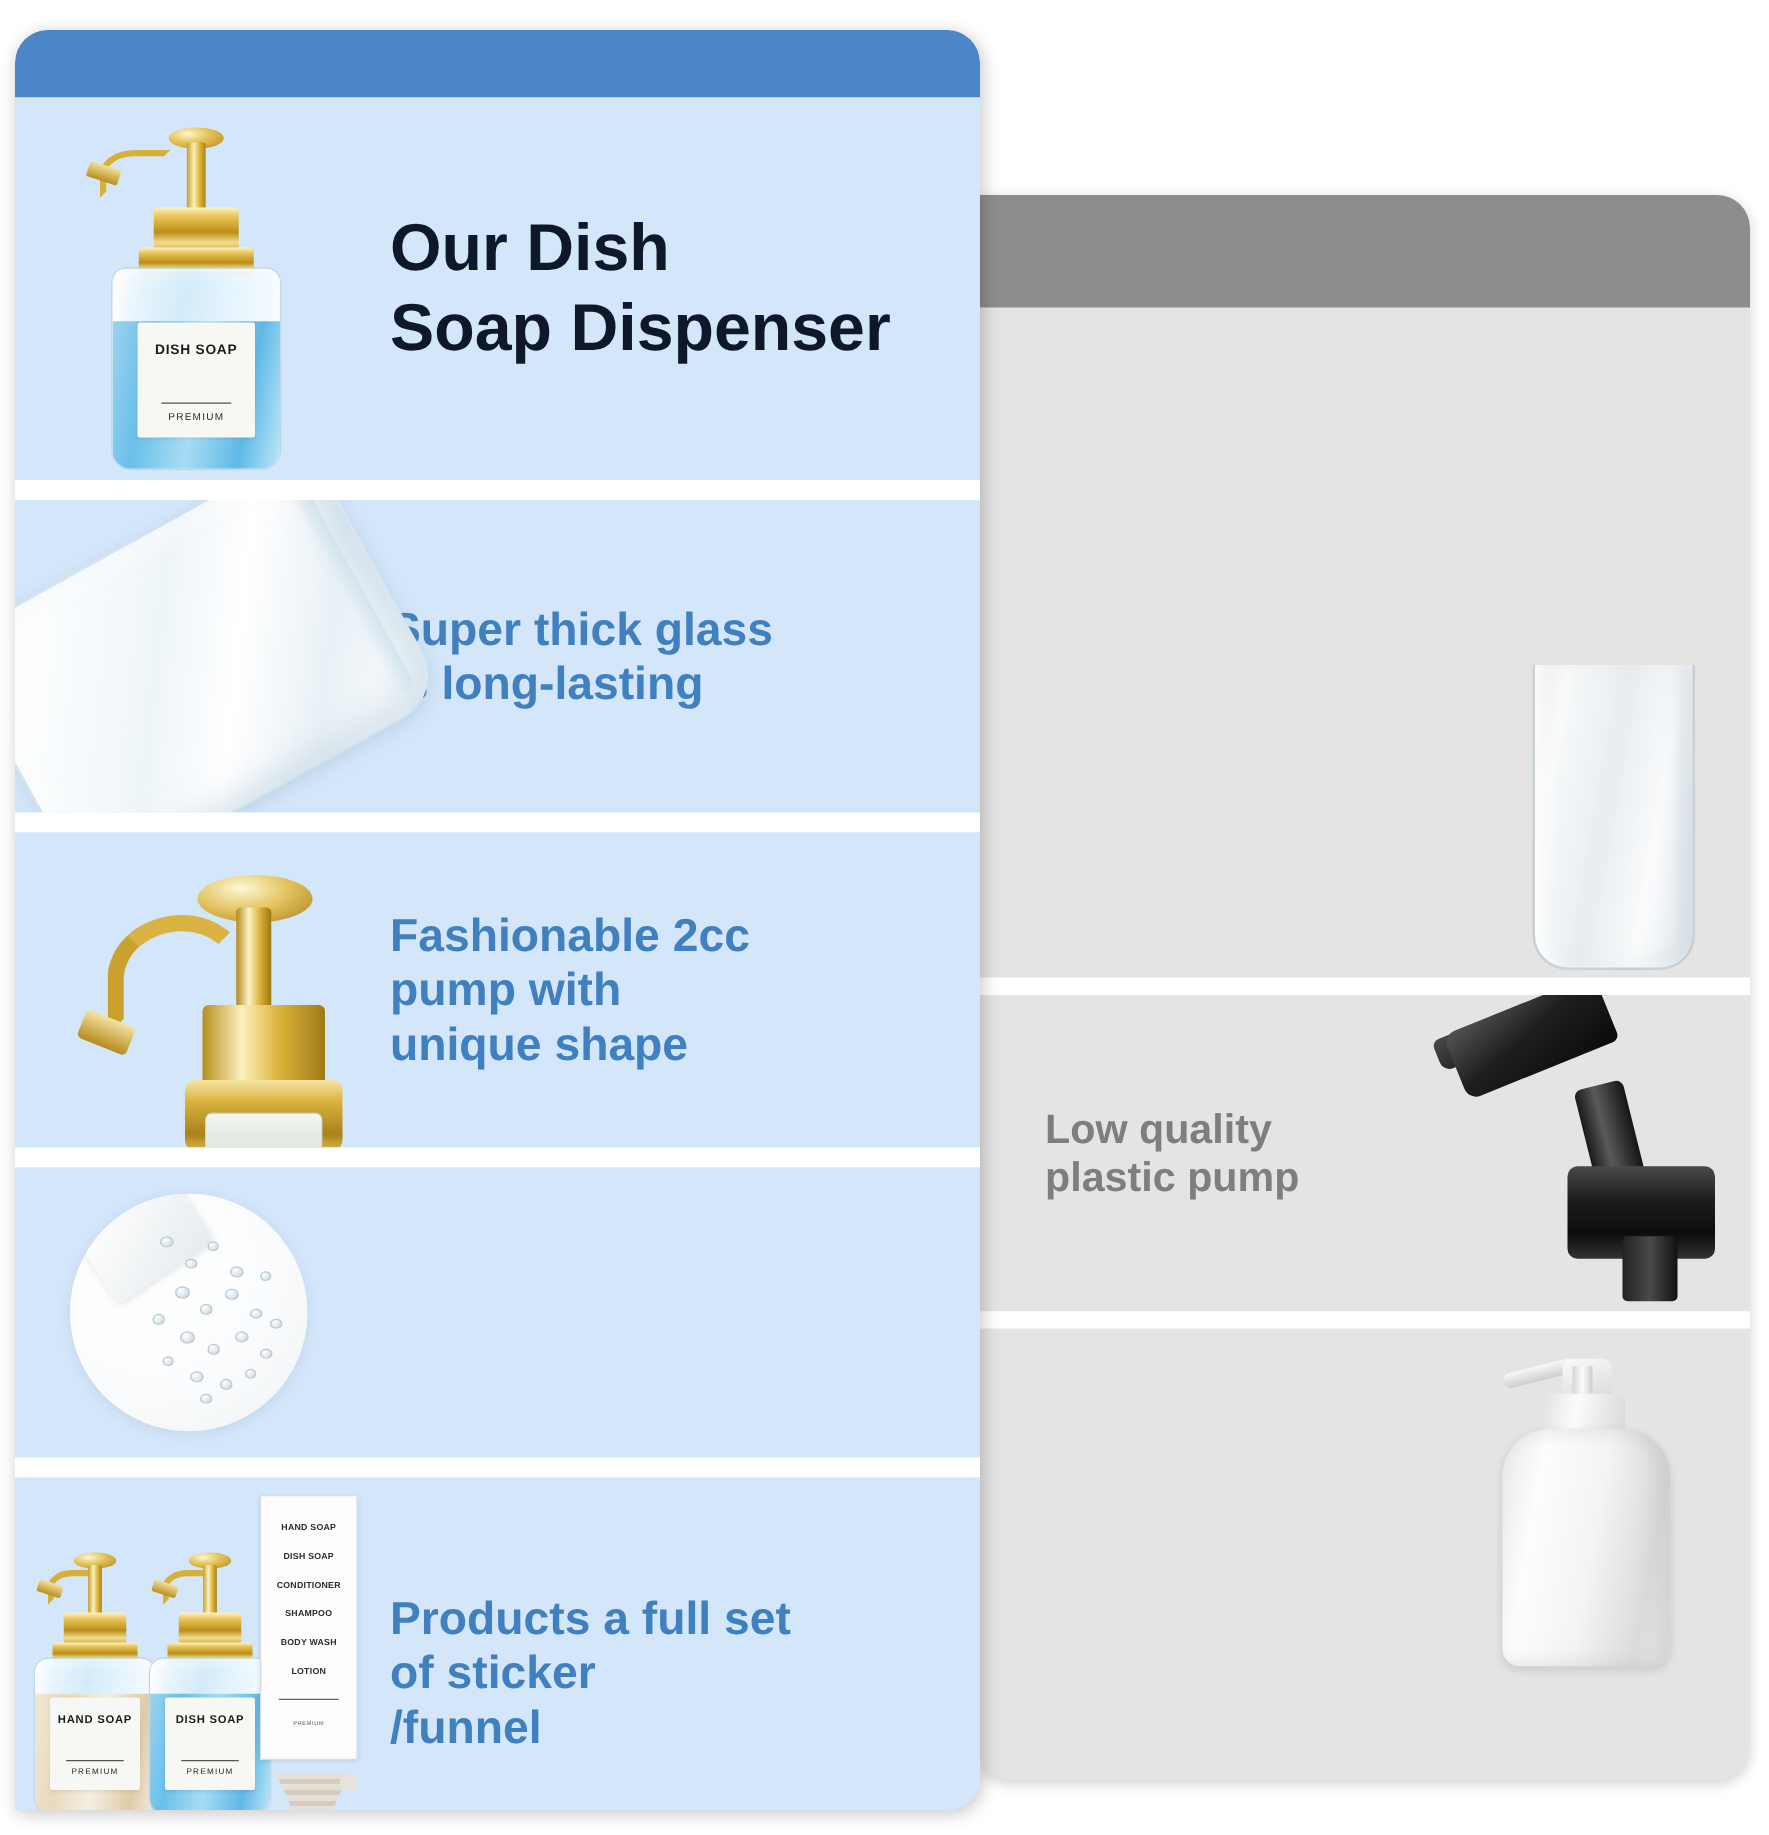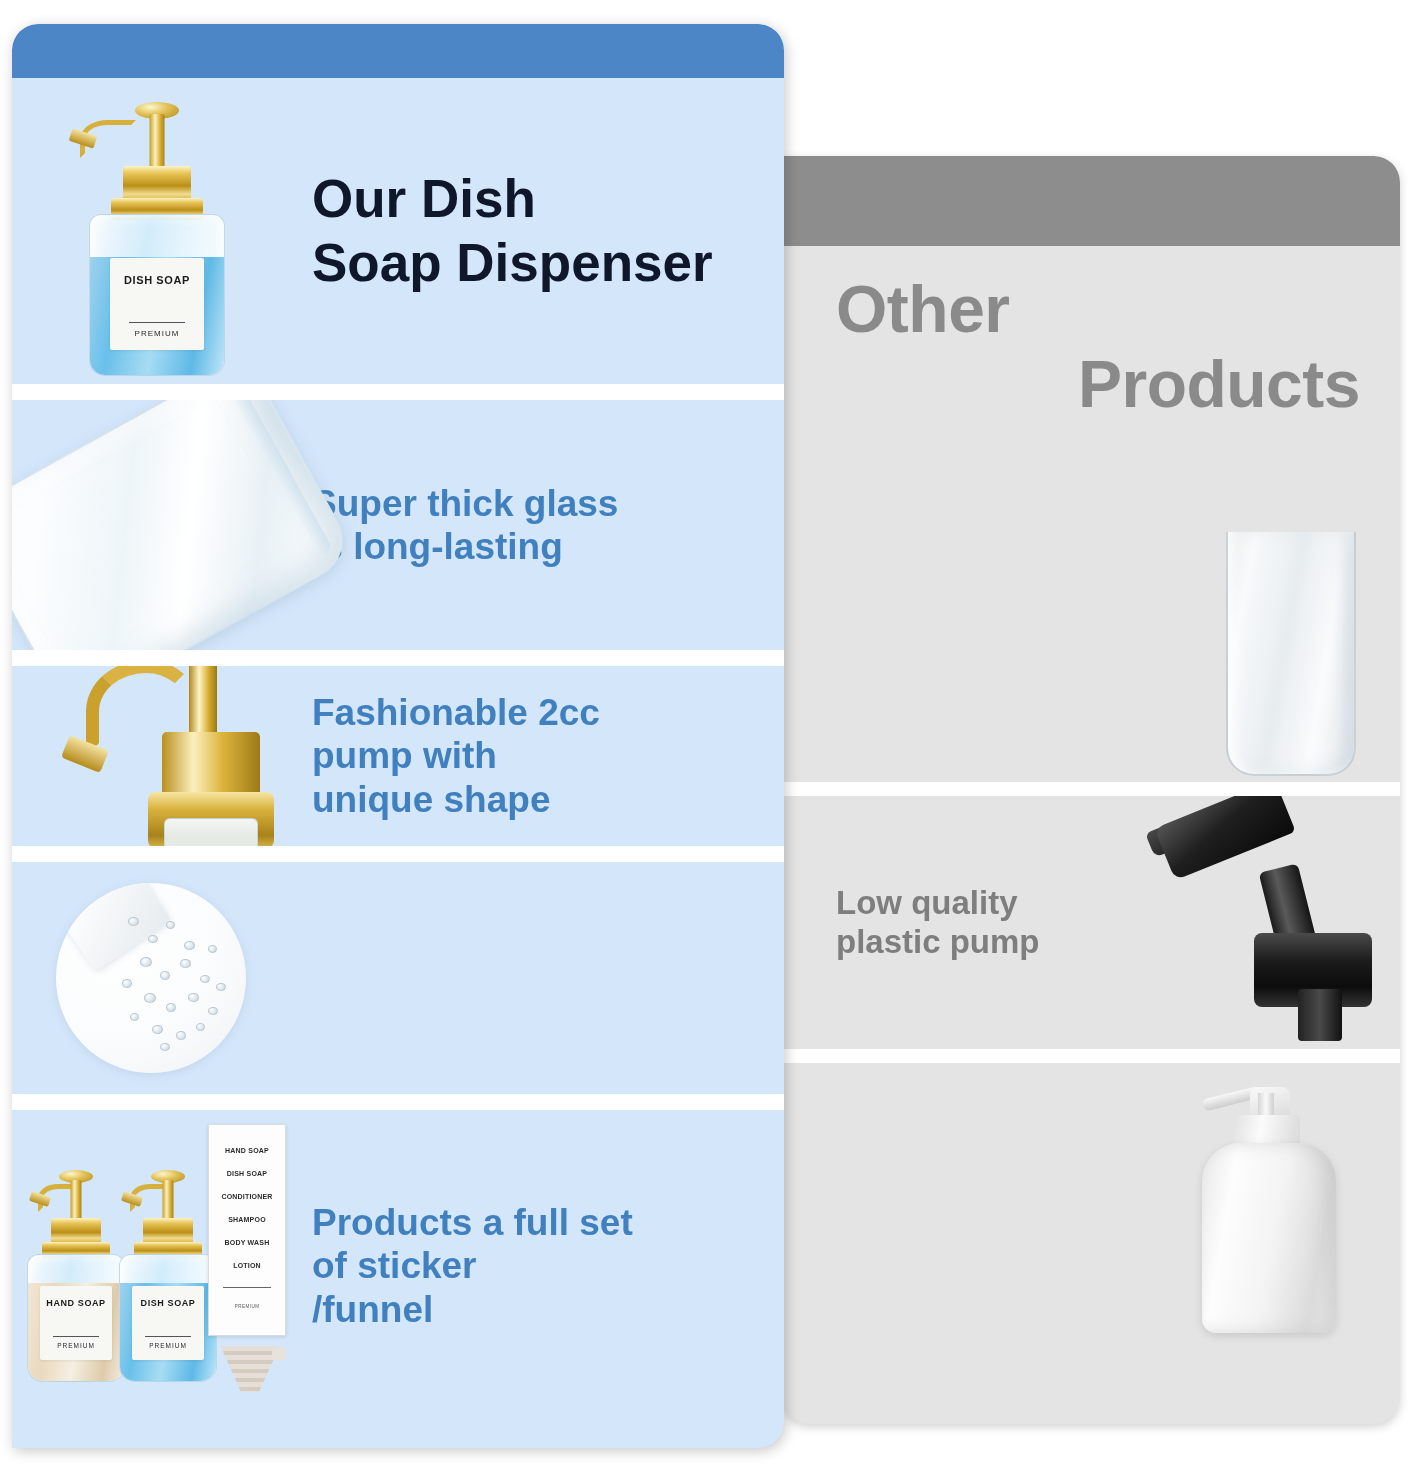--- a/index.html
+++ b/index.html
@@ -325,24 +325,20 @@
   }
 </style>
 </head>
 <body>
 
 <div class="stage">
 
   <div class="panel-right">
     <div class="header-bar"></div>
 
-    <div class="right-title">
-      <div class="t-line l1">Other</div>
-      <div class="t-line l2">Products</div>
-    </div>
 
     <div class="right-rows">
 
       <div class="r-row" style="height:250px">
         <div class="r-img">
           <div class="thin-glass"></div>
         </div>
       </div>
       <div class="r-row gap"></div>
 
@@ -407,21 +403,21 @@
 
       <div class="l-row" style="height:250px">
         <div class="l-img">
           <div class="glass-chunk"></div>
         </div>
         <div class="l-text">Super thick glass
 is long-lasting</div>
       </div>
       <div class="l-row gap"></div>
 
-      <div class="l-row" style="height:180px">
+      <div class="l-row" style="height:252px">
         <div class="l-img">
           <div class="pump-close">
             <div class="pc-arc"></div>
             <div class="pc-tip"></div>
             <div class="pc-knob"></div>
             <div class="pc-stem"></div>
             <div class="pc-collar"></div>
             <div class="pc-base"></div>
             <div class="pc-clear"></div>
           </div>

